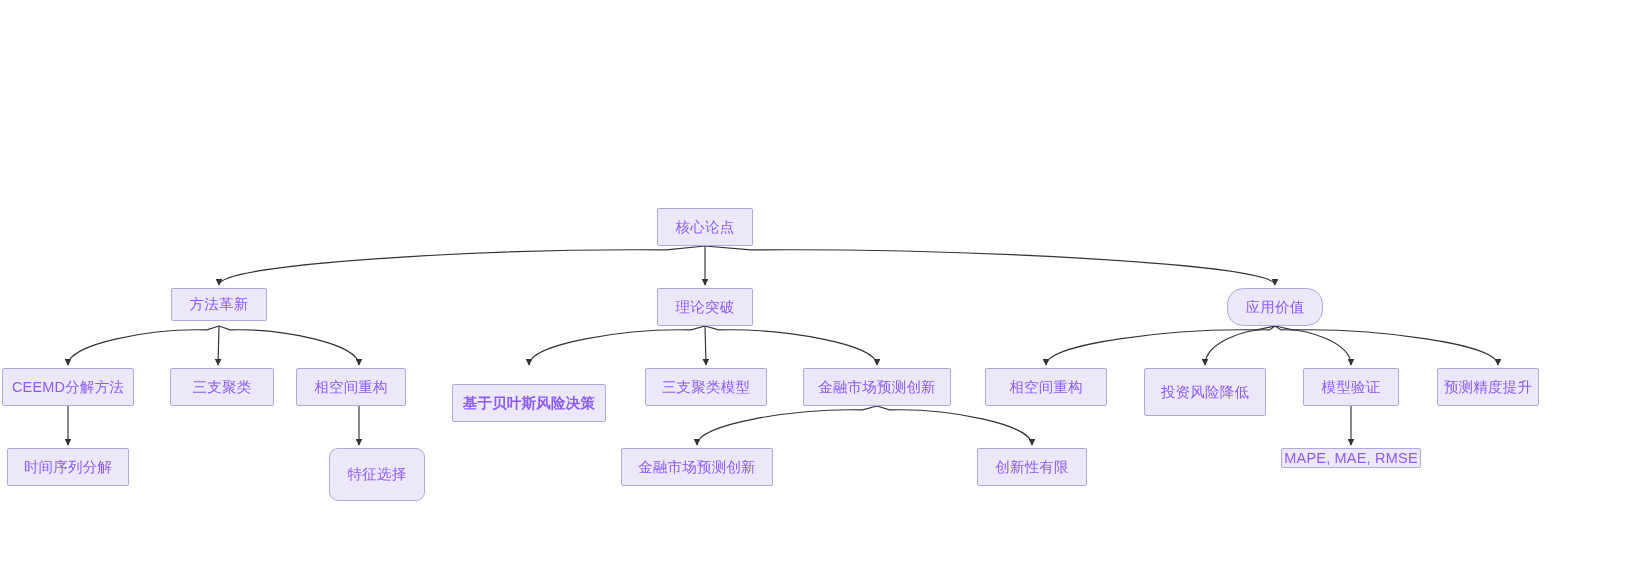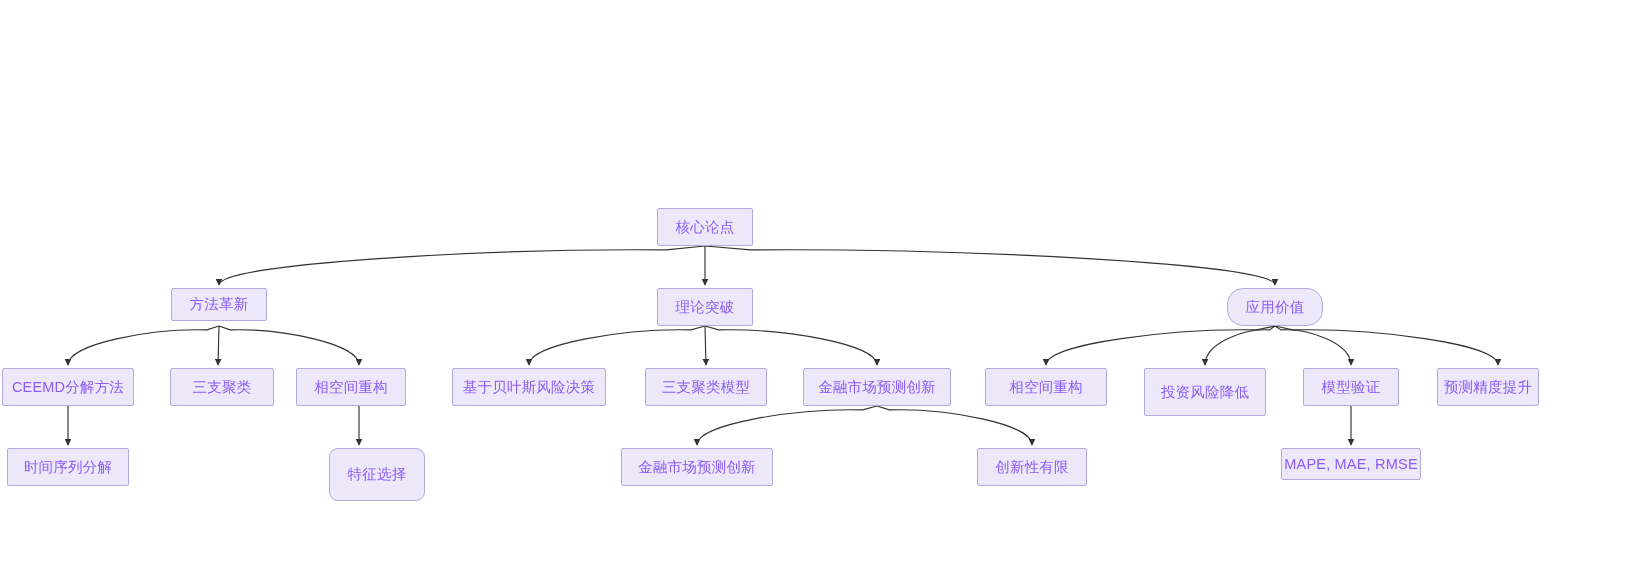--- a/index.html
+++ b/index.html
@@ -91,21 +91,21 @@
       </div>
       <div class="node" style="left: 2px; top: 368px; width: 132px; height: 38px;">
         <span class="node-label">CEEMD分解方法</span>
       </div>
       <div class="node" style="left: 170px; top: 368px; width: 104px; height: 38px;">
         <span class="node-label">三支聚类</span>
       </div>
       <div class="node" style="left: 296px; top: 368px; width: 110px; height: 38px;">
         <span class="node-label">相空间重构</span>
       </div>
-      <div class="node" style="left: 452px; top: 368px; width: 154px; height: 38px;">
+      <div class="node" style="left: 452px; top: 384px; width: 154px; height: 38px; font-weight: bold;">
         <span class="node-label">基于贝叶斯风险决策</span>
       </div>
       <div class="node" style="left: 645px; top: 368px; width: 122px; height: 38px;">
         <span class="node-label">三支聚类模型</span>
       </div>
       <div class="node" style="left: 803px; top: 368px; width: 148px; height: 38px;">
         <span class="node-label">金融市场预测创新</span>
       </div>
       <div class="node" style="left: 985px; top: 368px; width: 122px; height: 38px;">
         <span class="node-label">相空间重构</span>
@@ -124,17 +124,17 @@
       </div>
       <div class="node" style="left: 329px; top: 448px; width: 96px; height: 53px; border-radius: 9px;">
         <span class="node-label">特征选择</span>
       </div>
       <div class="node" style="left: 621px; top: 448px; width: 152px; height: 38px;">
         <span class="node-label">金融市场预测创新</span>
       </div>
       <div class="node" style="left: 977px; top: 448px; width: 110px; height: 38px;">
         <span class="node-label">创新性有限</span>
       </div>
-      <div class="node" style="left: 1281px; top: 448px; width: 140px; height: 32px;">
+      <div class="node" style="left: 1281px; top: 448px; width: 140px; height: 20px;">
         <span class="node-label">MAPE, MAE, RMSE</span>
       </div>
     </div>
 </div>
 
 </body></html>

